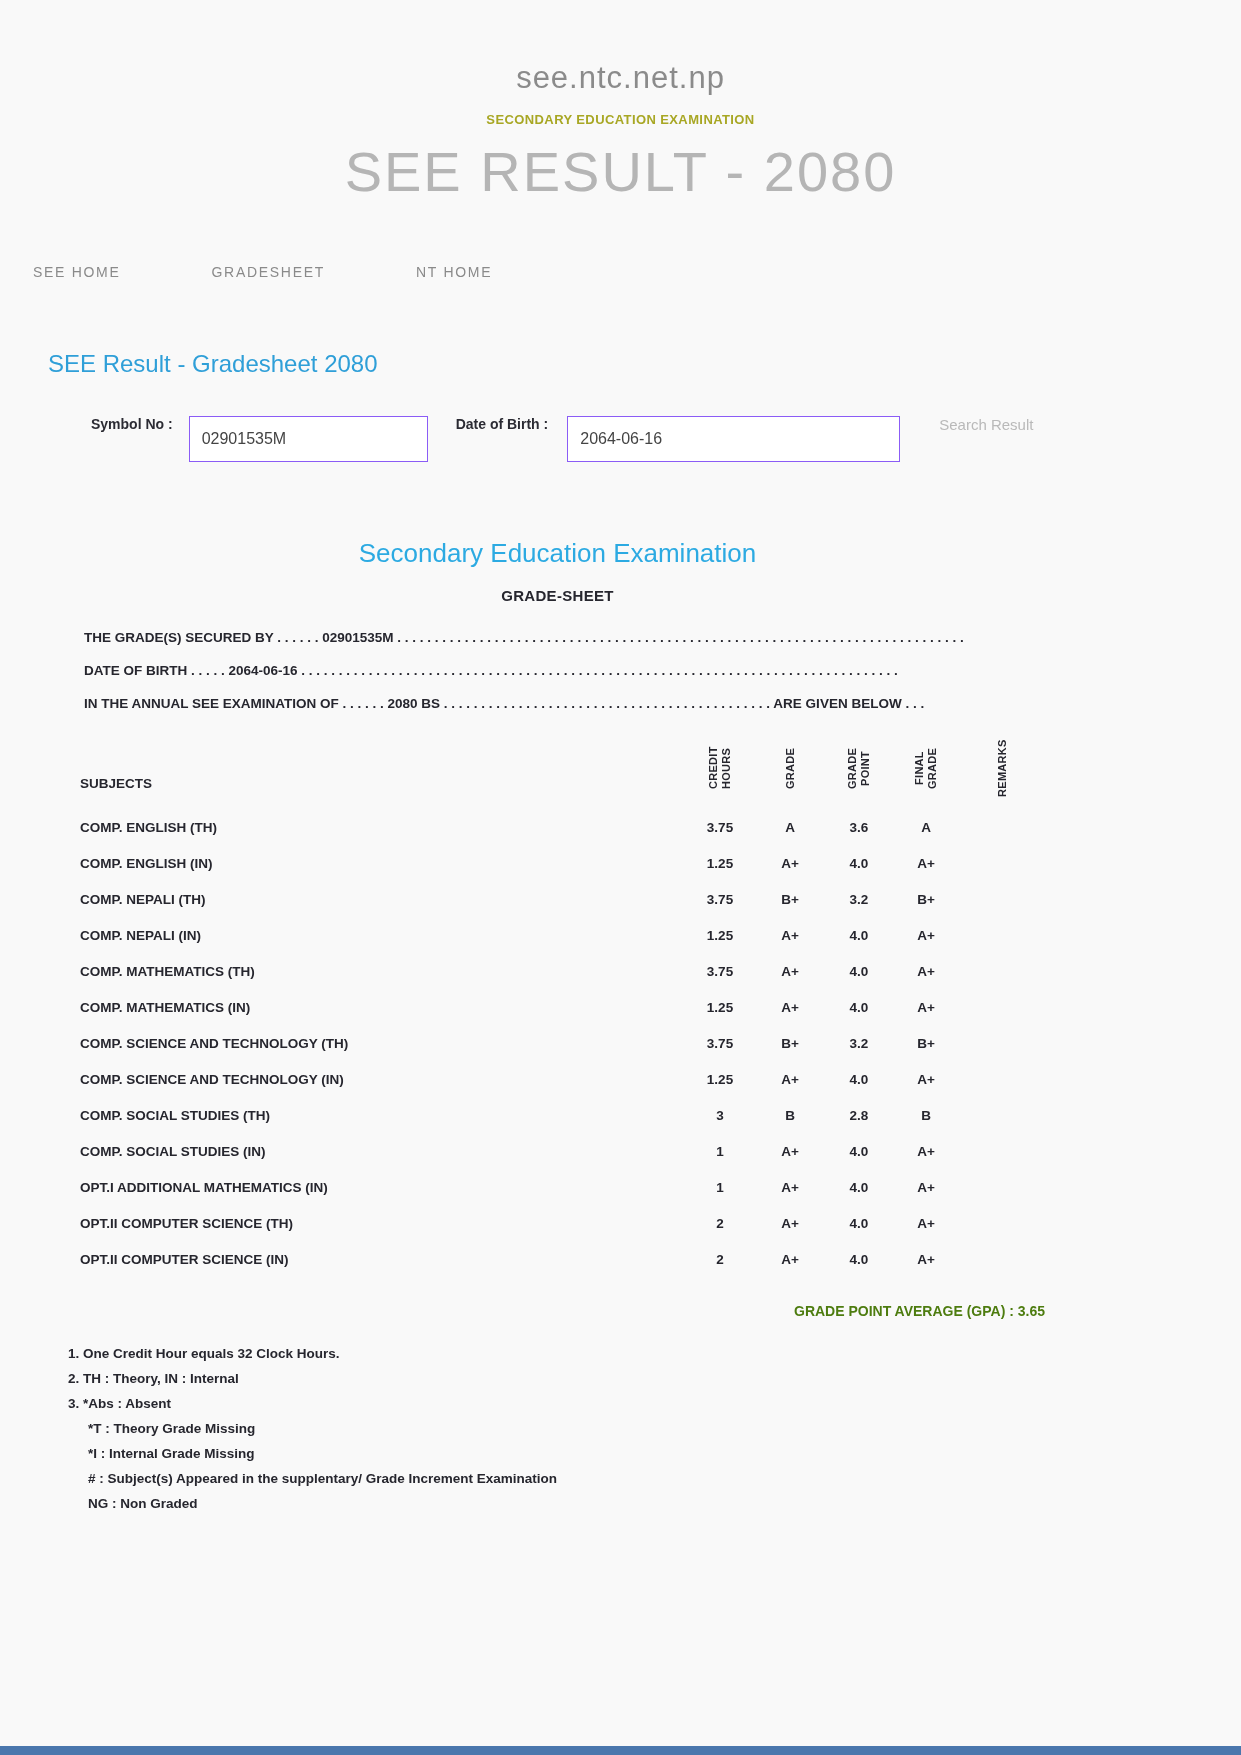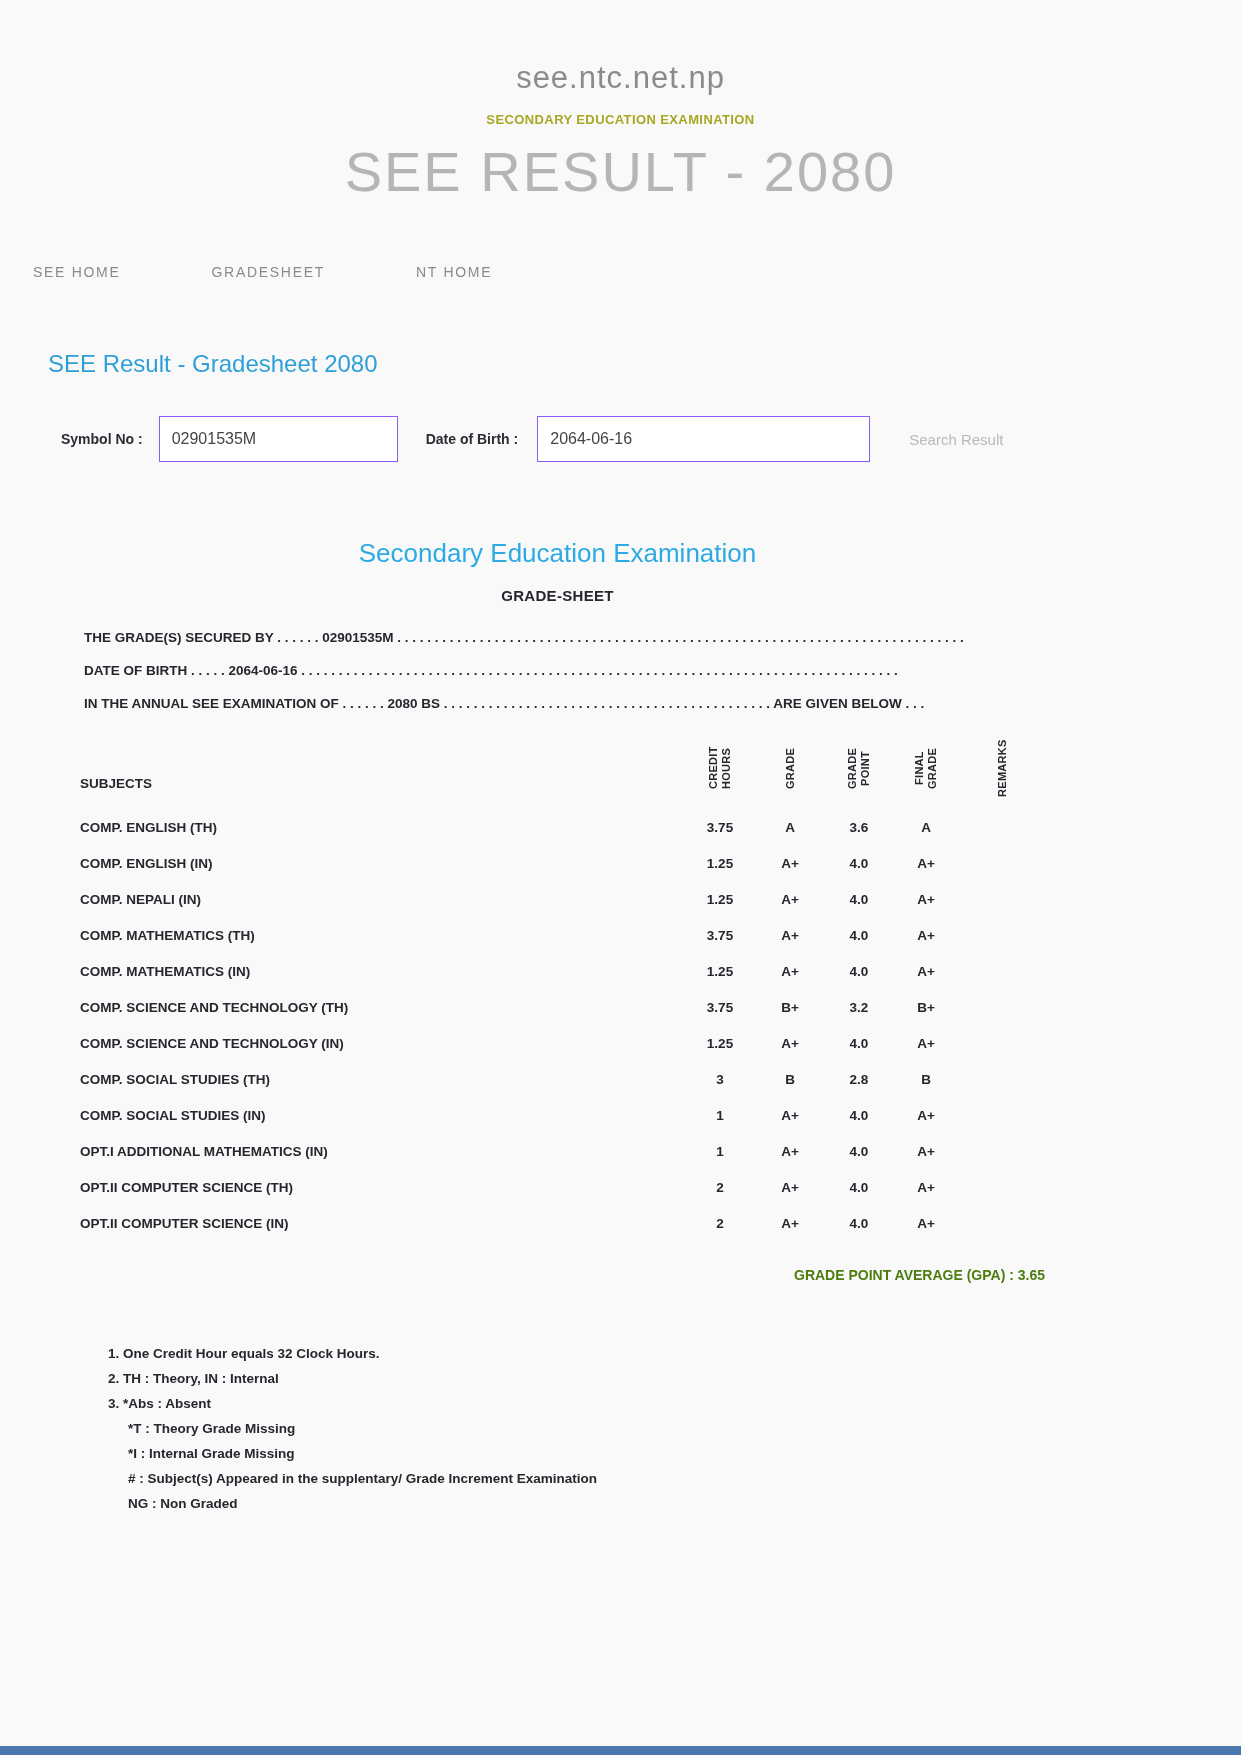--- a/index.html
+++ b/index.html
@@ -10,21 +10,21 @@
   .top-header { text-align: center; padding-top: 60px; }
   .site-name { font-size: 31px; color: #8b8b8b; letter-spacing: 1px; font-weight: 400; }
   .exam-label { margin-top: 16px; font-size: 13px; font-weight: 700; color: #a8a724; letter-spacing: 0.4px; }
   .page-title { margin-top: 12px; font-size: 56px; color: #b5b5b5; letter-spacing: 2px; font-weight: 400; }
 
   .nav { display: flex; gap: 91px; padding-left: 33px; margin-top: 60px; }
   .nav-link { font-size: 14px; letter-spacing: 1.7px; color: #8a8a8a; text-decoration: none; }
 
   .section-heading { margin: 70px 0 0 48px; font-size: 24px; color: #2f9fd8; font-weight: 400; }
 
-  .search-row { display: flex; align-items: center; margin-top: 38px; padding-left: 61px; }
+  .search-row { display: flex; align-items: flex-start; margin-top: 38px; padding-left: 91px; }
   .field-label { font-size: 14px; font-weight: 700; color: #2b2b33; }
   .text-input { height: 46px; border: 1px solid #8b5cf6; background: #fff; font-size: 16px; color: #444; padding: 0 12px; font-family: inherit; outline: none; }
   .input-symbol { width: 239px; margin-left: 16px; }
   .label-dob { margin-left: 28px; }
   .input-dob { width: 333px; margin-left: 19px; }
   .search-btn { margin-left: 39px; background: none; border: none; color: #b9b9b9; font-size: 15px; font-family: inherit; cursor: pointer; }
 
   .result-wrap { margin: 76px 0 0 70px; width: 975px; color: #26262e; }
   .result-title { text-align: center; font-size: 26px; color: #2caae2; font-weight: 400; }
   .result-subtitle { text-align: center; margin-top: 18px; font-size: 15px; font-weight: 700; letter-spacing: 0.3px; color: #26262e; }
@@ -35,21 +35,21 @@
   .grades-table { width: 100%; border-collapse: collapse; margin-top: 8px; }
   .grades-table th { vertical-align: bottom; text-align: center; padding-bottom: 4px; }
   th.sub-h { text-align: left; padding: 0 0 18px 10px; font-size: 13.5px; font-weight: 700; color: #26262e; }
   .vhead { display: inline-block; writing-mode: vertical-rl; transform: rotate(180deg); height: 66px; font-size: 11px; font-weight: 700; line-height: 13px; letter-spacing: 0.3px; color: #26262e; }
   .grades-table td { height: 36px; font-size: 13.5px; font-weight: 700; color: #26262e; }
   .cell-subject { text-align: left; padding-left: 10px; }
   .cell-num { text-align: center; }
 
   .gpa-line { text-align: right; margin-top: 26px; font-size: 14px; font-weight: 700; color: #4d7c0f; }
 
-  .notes { margin-top: 58px; padding-left: 108px; }
+  .notes { margin-top: 22px; padding-left: 68px; }
   .note { font-size: 13.5px; font-weight: 700; color: #26262e; line-height: 25px; }
   .note-indent { padding-left: 20px; }
 
   .footer-bar { position: absolute; left: 0; right: 0; bottom: 0; height: 9px; background: #4a77ad; }
 </style>
 </head>
 <body>
 
 <div class="page">
 
@@ -116,20 +116,28 @@
           </tr>
           <tr>
             <td class="cell-subject">COMP. ENGLISH (IN)</td>
             <td class="cell-num">1.25</td>
             <td class="cell-num">A+</td>
             <td class="cell-num">4.0</td>
             <td class="cell-num">A+</td>
             <td class="cell-num"></td>
           </tr>
           <tr>
+            <td class="cell-subject">COMP. NEPALI (TH)</td>
+            <td class="cell-num">3.75</td>
+            <td class="cell-num">B+</td>
+            <td class="cell-num">3.2</td>
+            <td class="cell-num">B+</td>
+            <td class="cell-num"></td>
+          </tr>
+          <tr>
             <td class="cell-subject">COMP. NEPALI (IN)</td>
             <td class="cell-num">1.25</td>
             <td class="cell-num">A+</td>
             <td class="cell-num">4.0</td>
             <td class="cell-num">A+</td>
             <td class="cell-num"></td>
           </tr>
           <tr>
             <td class="cell-subject">COMP. MATHEMATICS (TH)</td>
             <td class="cell-num">3.75</td>

